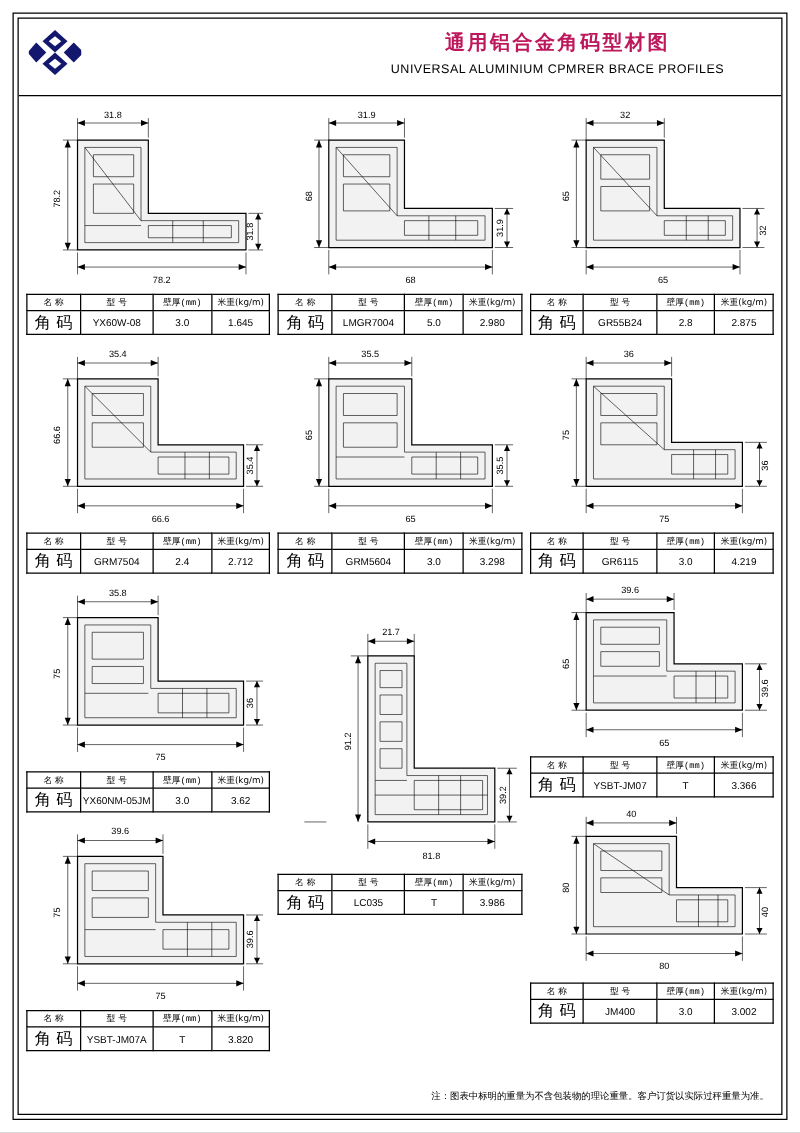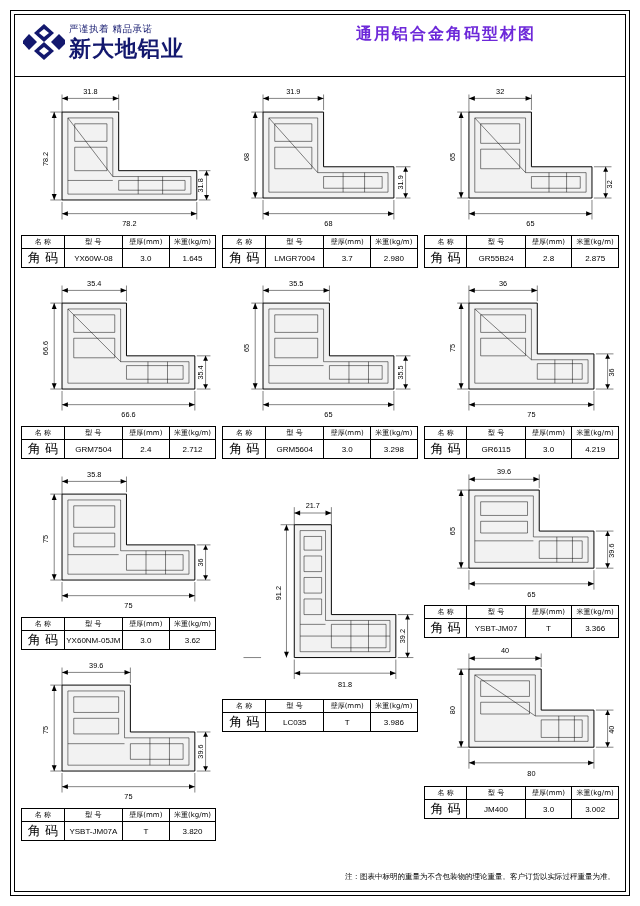--- a/index.html
+++ b/index.html
@@ -42,21 +42,21 @@
   }
   .logo-name {
     font-size:22px; font-weight:bold; color:#13186e; letter-spacing:1px;
     font-family:"DejaVu Sans", sans-serif;
     line-height:1.05;
   }
   .title-wrap {
     position:absolute; right:14px; top:9px; text-align:center; width:330px;
   }
   .title-cn {
-    font-size:16px; font-weight:bold; color:#6d28d9; letter-spacing:2px;
+    font-size:16px; font-weight:bold; color:#be185d; letter-spacing:2px;
     font-family:"DejaVu Sans", sans-serif;
   }
   .title-en {
     margin-top:5px;
     font-size:10px; color:#000; letter-spacing:0.4px;
     font-family:"Liberation Sans", sans-serif;
   }
 
   
   .content {
@@ -79,21 +79,21 @@
     width:100%; border-collapse:collapse; margin-top:2px;
     font-family:"DejaVu Sans", sans-serif;
   }
   table.spec td {
     border:1px solid #000; text-align:center; height:13px;
     font-size:7.5px; color:#000; padding:0 1px; white-space:nowrap;
   }
   table.spec tr.head td { font-size:7px;text-align:center; }
   table.spec td.c1 { width:22%; }
   table.spec td.c2 { width:30%; }
-  table.spec td.c3 { width:24%; }
+  table.spec td.c3 { width:24%;font-family:Liberation Mono, monospace; }
   table.spec td.c4 { width:24%; }
   table.spec tr.vals td { font-family:"Liberation Sans", sans-serif; font-size:8px; }
   table.spec tr.vals td.c1 { font-family:"DejaVu Sans", sans-serif; font-size:13px; }
 
   
   .note {
     position:absolute; right:10px; bottom:8px; text-align:right;
     font-size:7.5px; line-height:1.45; color:#000;
   }
   .note .cn { font-family:"DejaVu Sans", sans-serif; }
@@ -120,27 +120,24 @@
                 <polygon points="21,21 31,30 21,39 11,30"></polygon>
                 <polygon points="6,13 14,21 6,29 -1,21"></polygon>
                 <polygon points="36,13 44,21 36,29 28,21"></polygon>
               </g>
               <g fill="#ffffff">
                 <polygon points="21,8 26,12 21,16 16,12"></polygon>
                 <polygon points="21,26 26,30 21,34 16,30"></polygon>
               </g>
             </svg>
           </div>
-          <div class="logo-text">
-            <div class="logo-slogan">严谨执着  精品承诺</div>
-            <div class="logo-name">新大地铝业</div>
-          </div>
         </div>
         <div class="title-wrap">
           <div class="title-cn">通用铝合金角码型材图</div>
+          <div class="title-en">UNIVERSAL ALUMINIUM CPMRER BRACE PROFILES</div>
         </div>
       </div>
 
       <div class="content">
         <div class="cols">
 
           <div class="col">
 
             <div class="cell">
               <div class="draw" style="height:152px">
@@ -448,21 +445,21 @@
                 <tbody>
                     <tr class="head">
                   <td class="c1">名  称</td>
                   <td class="c2">型  号</td>
                   <td class="c3">壁厚(mm)</td>
                   <td class="c4">米重(kg/m)</td>
                 </tr>
                 <tr class="vals">
                   <td class="c1">角  码</td>
                   <td class="c2">LMGR7004</td>
-                  <td class="c3">3.7</td>
+                  <td class="c3">5.0</td>
                   <td class="c4">2.980</td>
                 </tr>
               </tbody>
                 </table>
             </div>
 
             <div class="cell">
               <div class="draw" style="height:150px">
                 <svg viewBox="0 0 200 150" preserveAspectRatio="xMidYMid meet">
                   <g class="thin">

